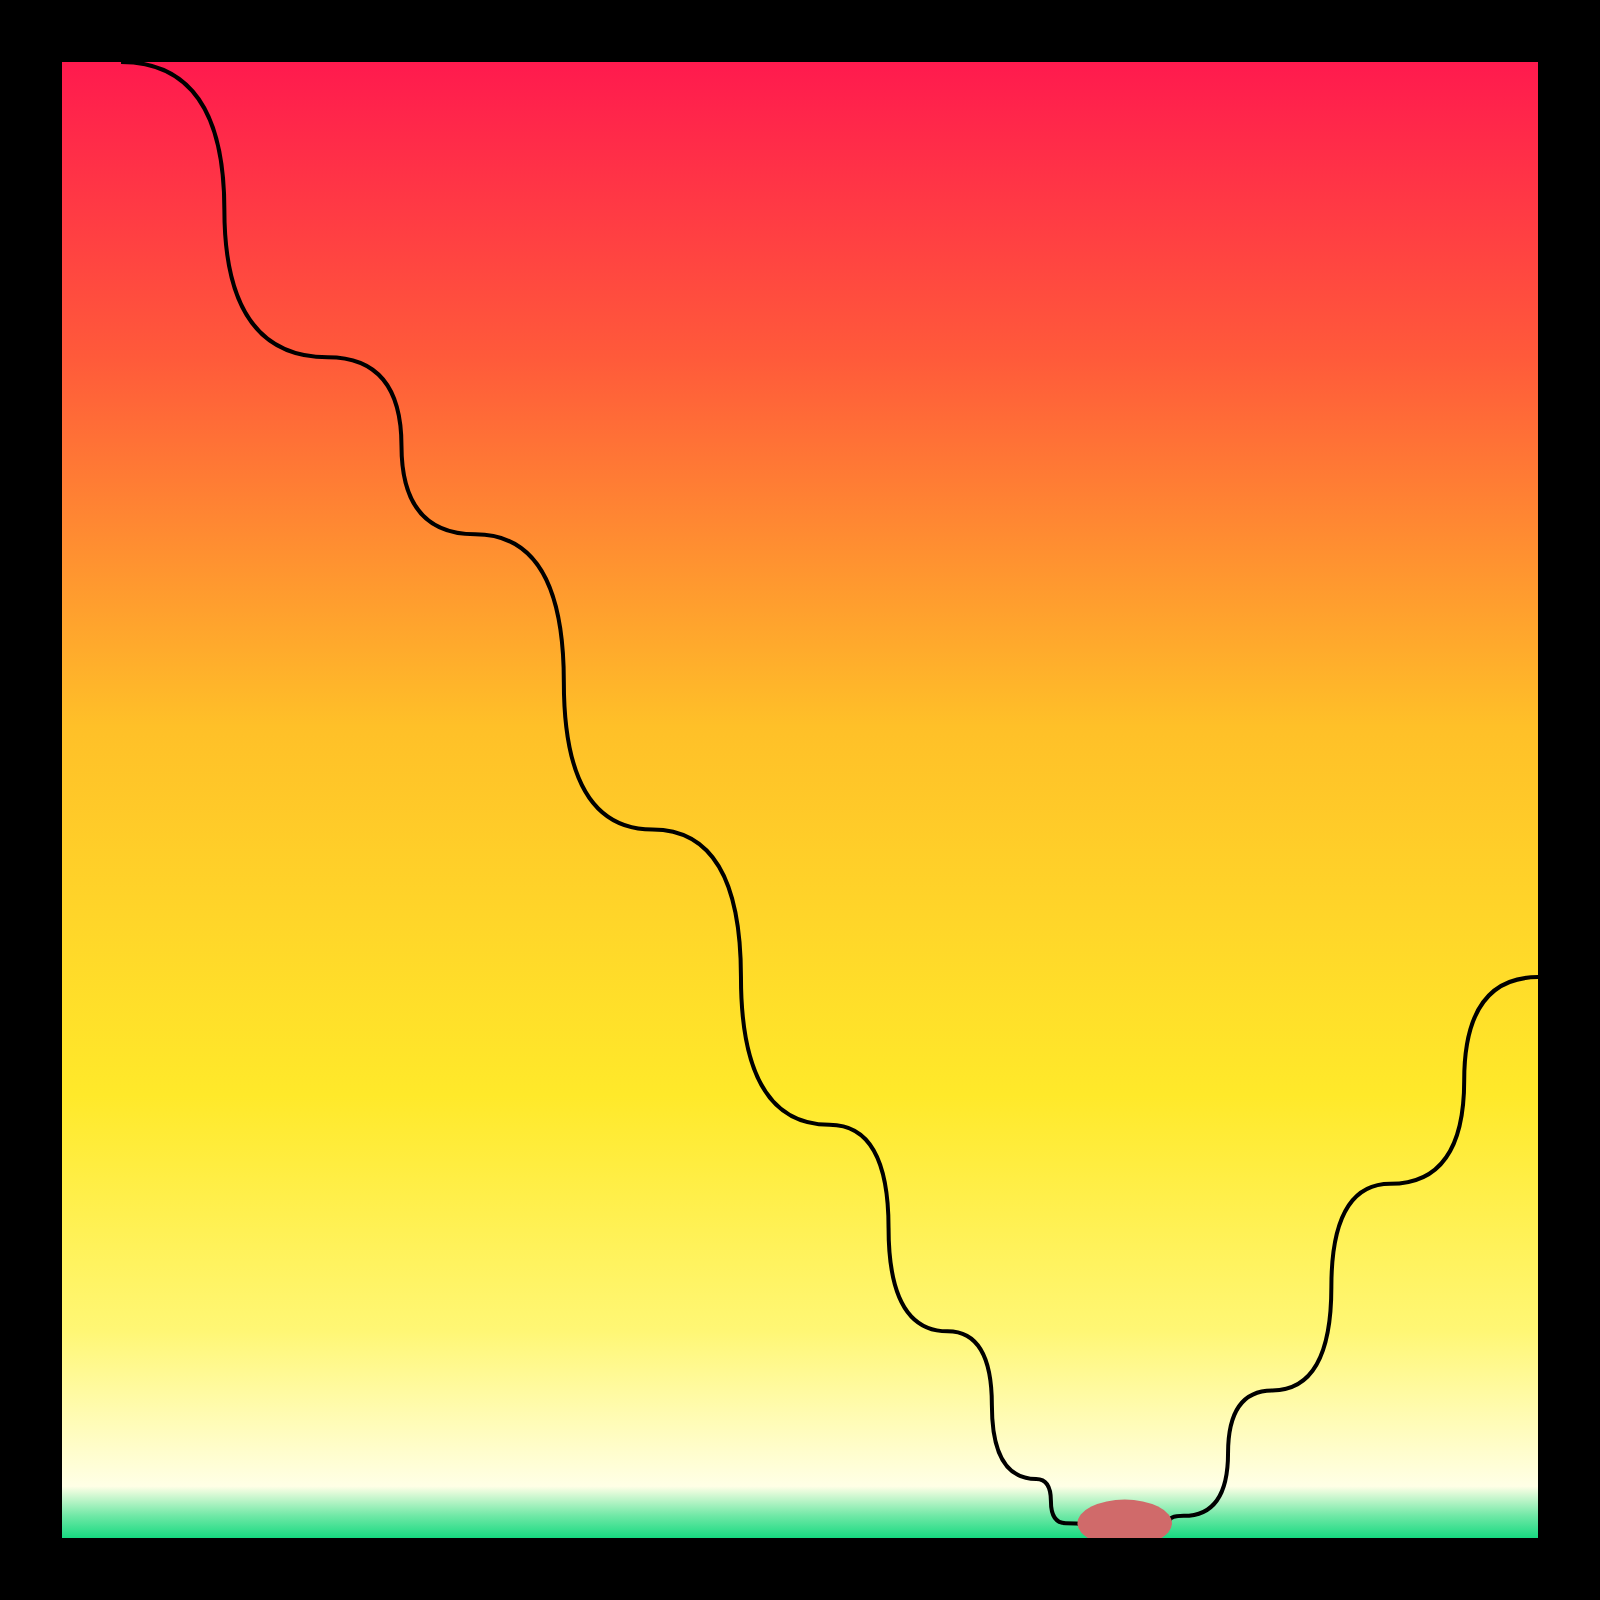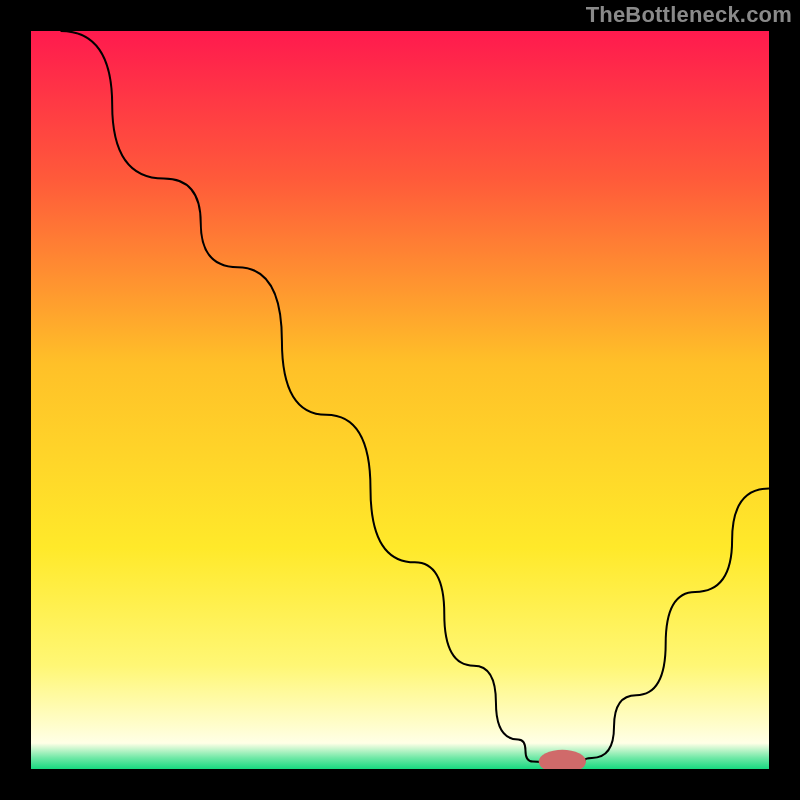--- a/index.html
+++ b/index.html
@@ -32,21 +32,20 @@
     top: 31px;
     width: 738px;
     height: 738px;
     display: block;
   }
 </style>
 </head>
 <body>
 
 <div class="outer">
-  <div class="watermark">TheBottleneck.com</div>
 
   <svg class="plot" viewBox="0 0 100 100" preserveAspectRatio="none">
     <defs>
       <linearGradient id="bg-grad" x1="0" y1="0" x2="0" y2="1">
           <stop offset="0.00%" stop-color="#ff1a4e"></stop>
           <stop offset="20.00%" stop-color="#ff5a3a"></stop>
           <stop offset="45.00%" stop-color="#ffc028"></stop>
           <stop offset="70.00%" stop-color="#ffe92a"></stop>
           <stop offset="86.00%" stop-color="#fff775"></stop>
           <stop offset="96.50%" stop-color="#ffffe6"></stop>

